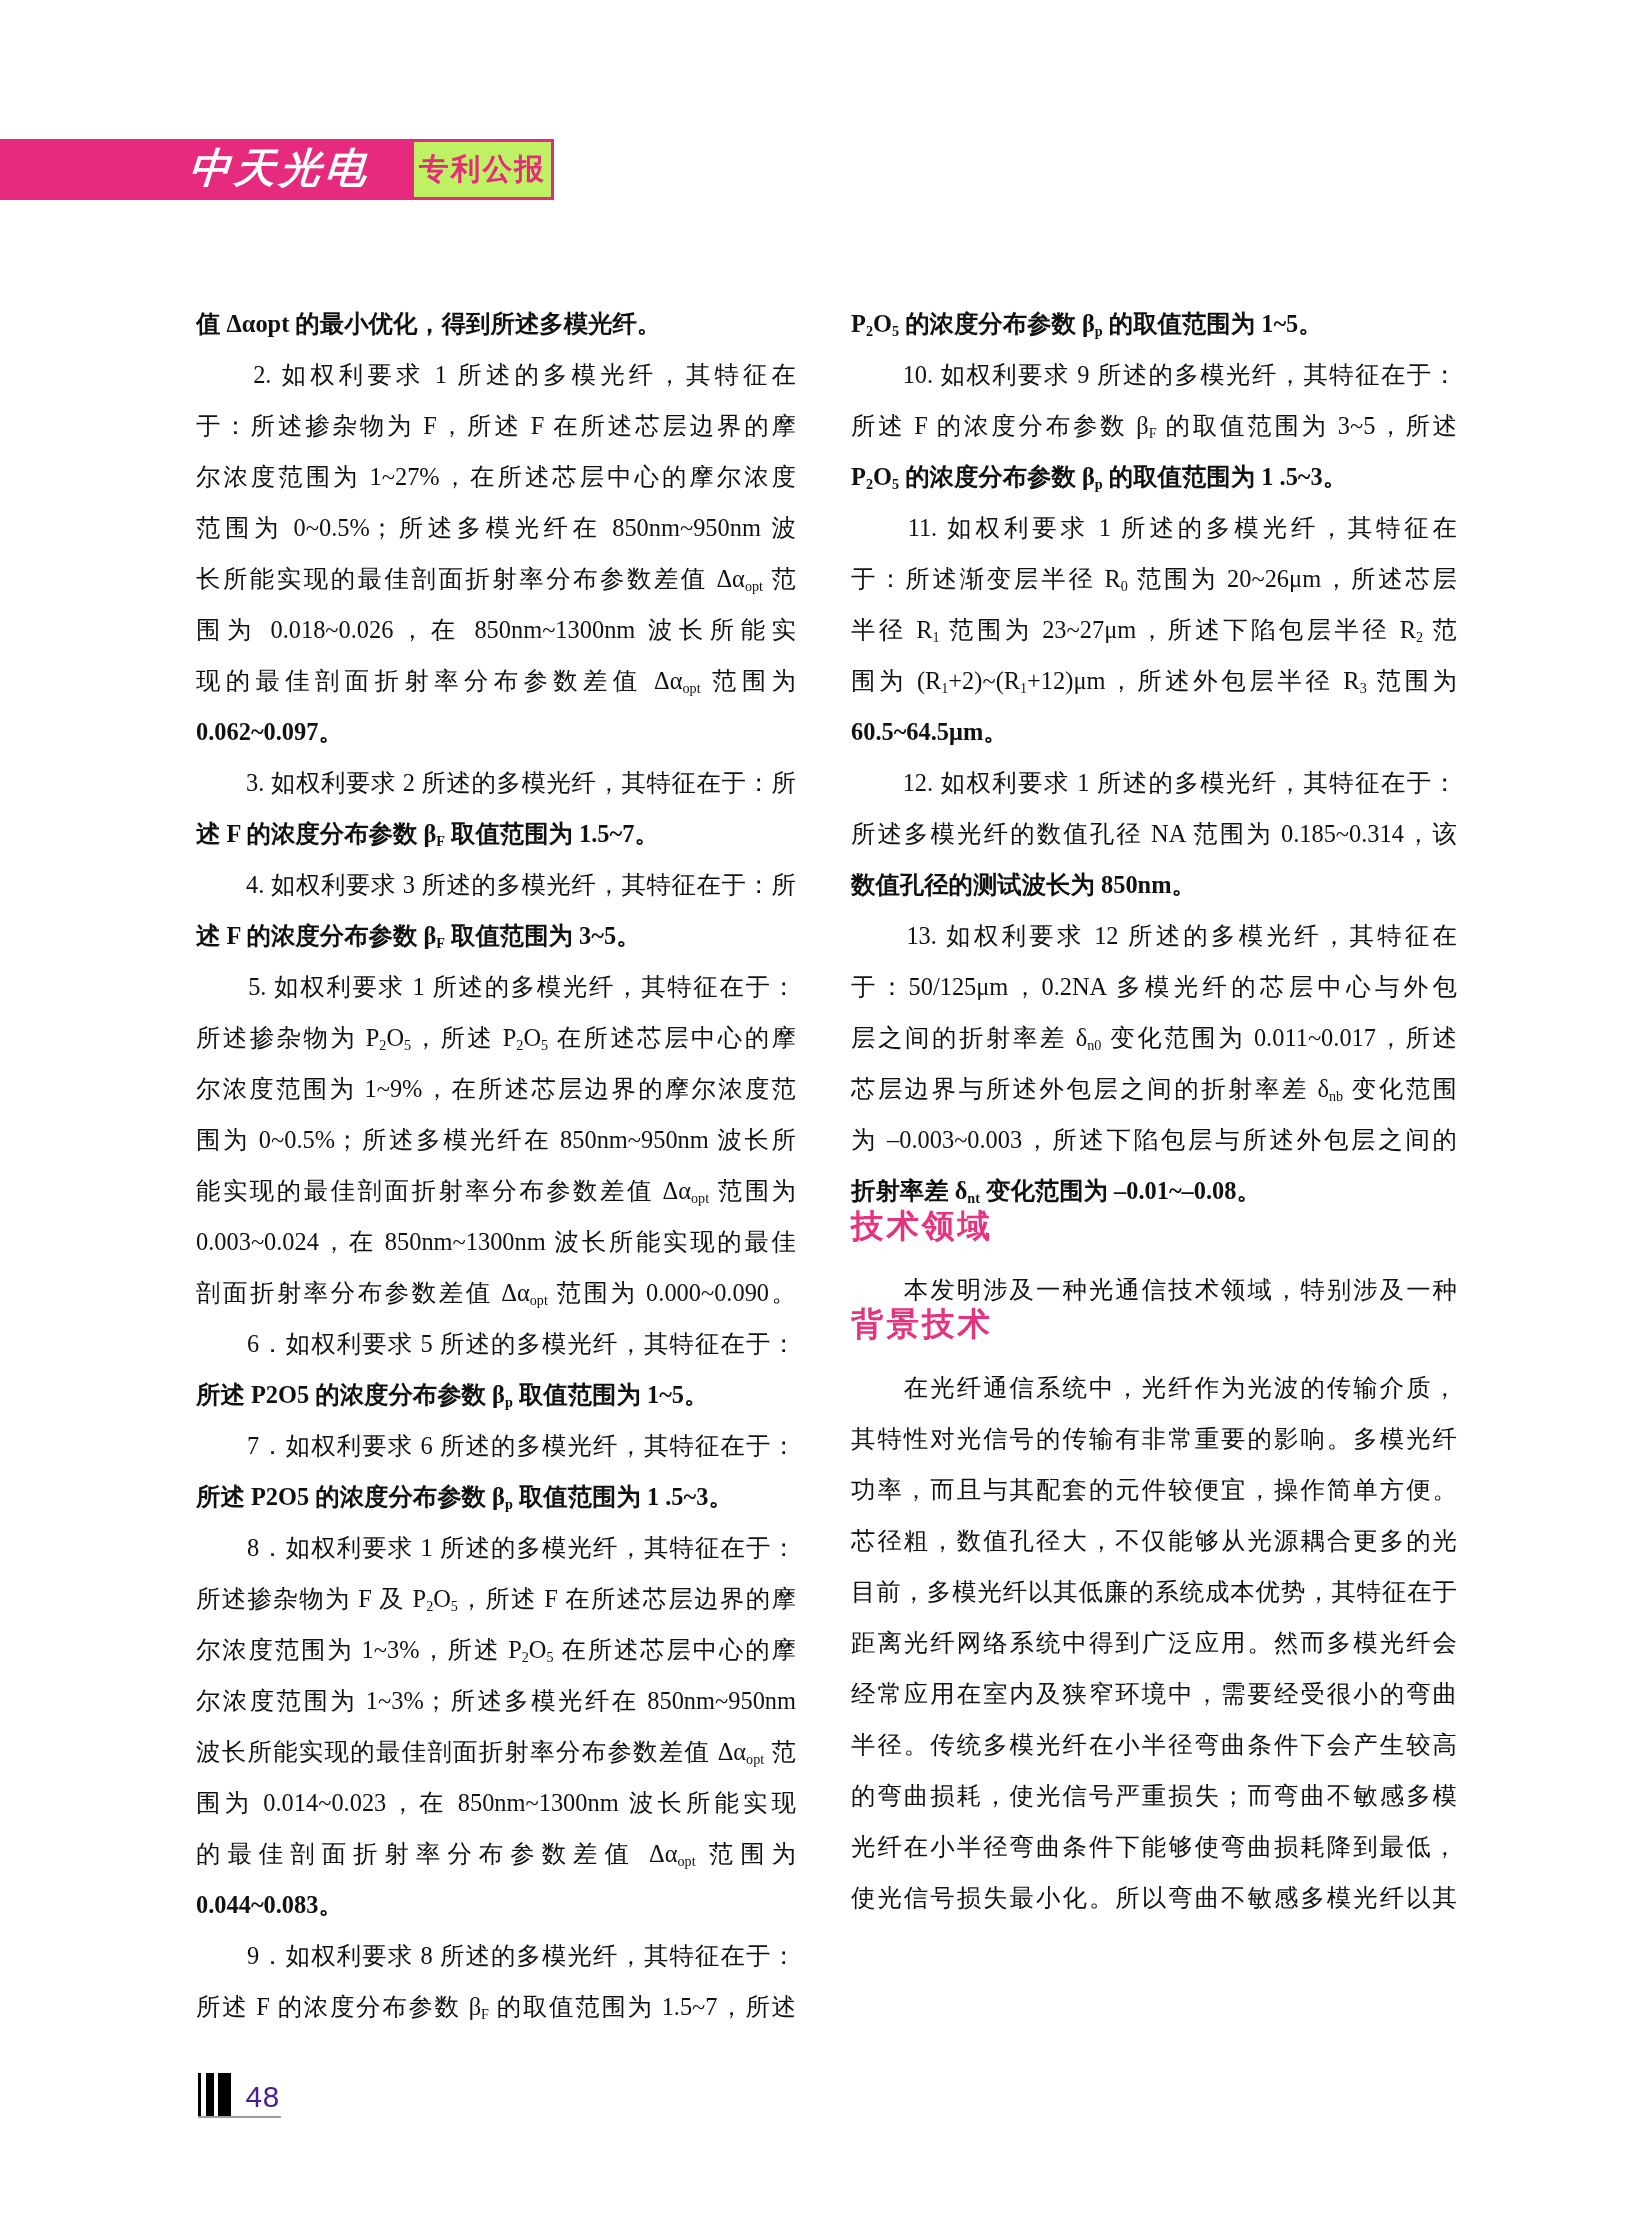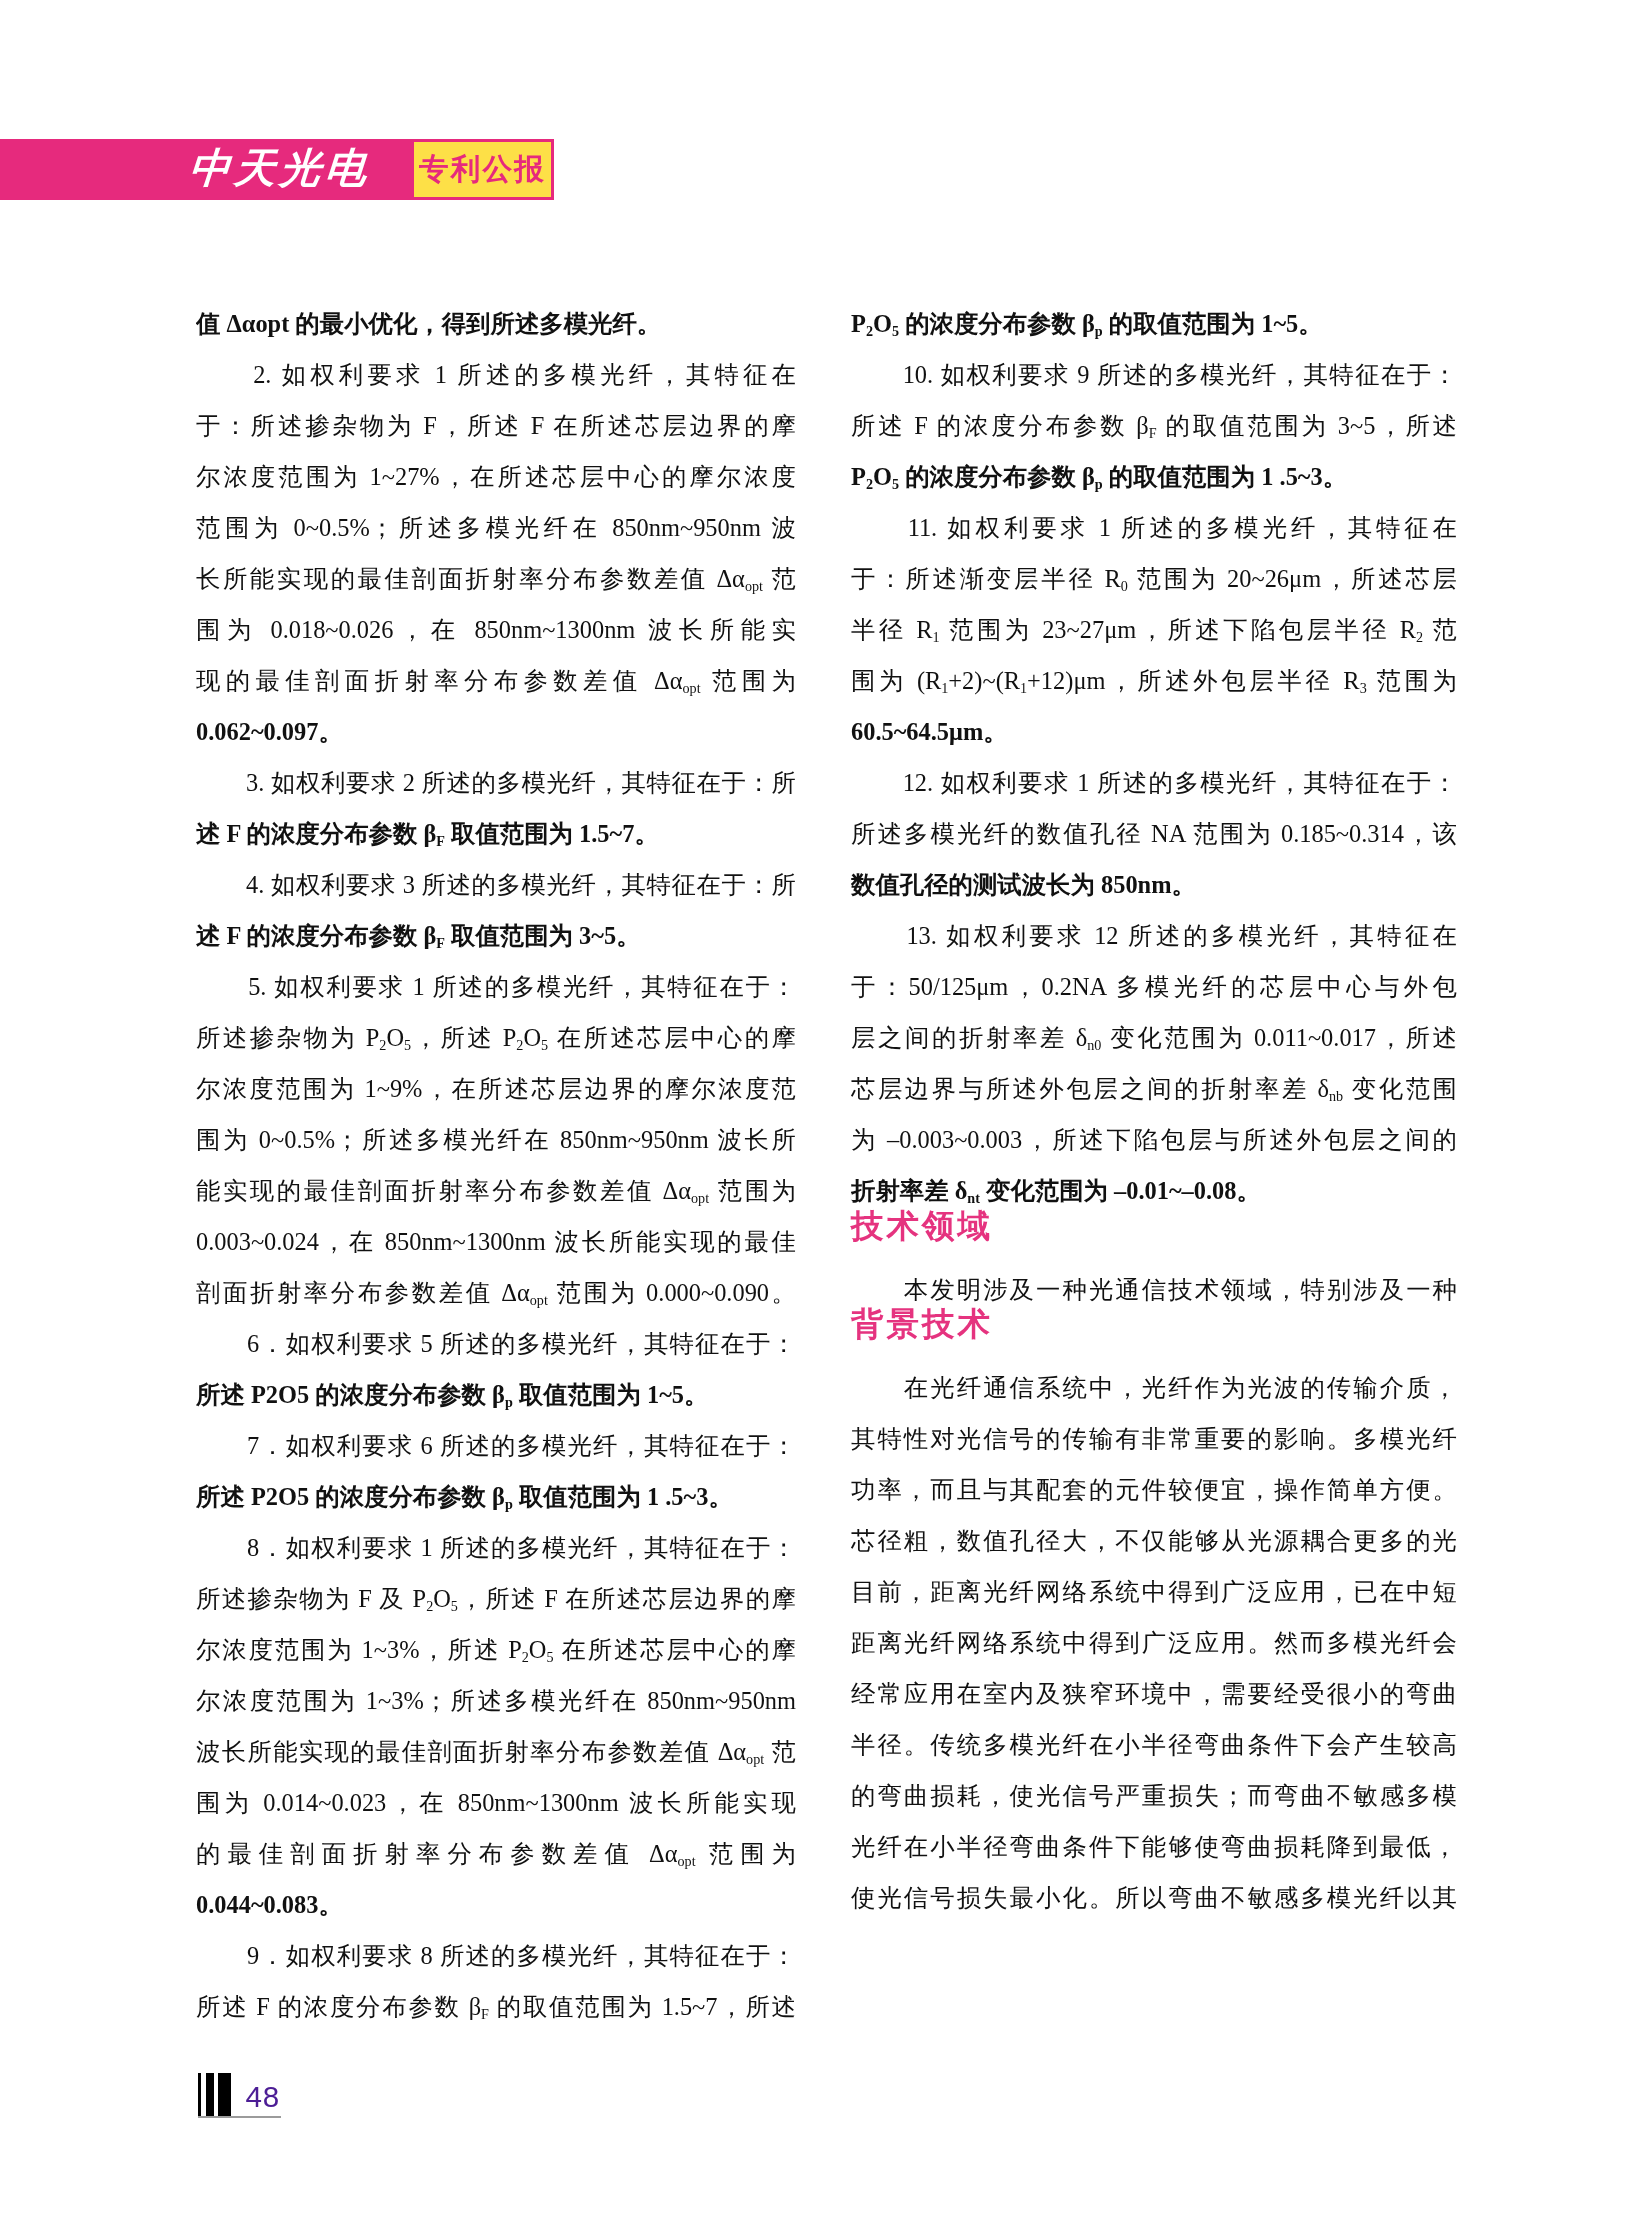--- a/index.html
+++ b/index.html
@@ -10,21 +10,21 @@
   }
   *{margin:0;padding:0;box-sizing:border-box;}
   html,body{width:1649px;height:2239px;background:#ffffff;overflow:hidden;}
   body{position:relative;font-family:"Liberation Serif","DejaVu Serif",serif;color:var(--ink);}
 
   
   .band{position:absolute;left:0;top:139px;width:411px;height:61px;background:var(--brand);}
   .logo{position:absolute;right:40px;top:0;height:61px;line-height:59px;
         color:#ffffff;font-weight:700;font-style:italic;font-size:41px;letter-spacing:4.4px;
         transform:skewX(-4deg);}
-  .badge{position:absolute;left:411px;top:139px;width:143px;height:61px;background:#fde047;
+  .badge{position:absolute;left:411px;top:139px;width:143px;height:61px;background:#bef264;
          border:3.7px solid var(--brand);display:flex;align-items:center;justify-content:center;}
   .badge span{color:var(--brand);font-weight:700;font-size:29.6px;letter-spacing:2.2px;}
 
   
   .column{position:absolute;top:298px;}
   .line{height:51px;line-height:51px;font-size:24.4px;color:var(--ink);
         text-align:justify;text-align-last:justify;-moz-text-align-last:justify;
         text-justify:inter-character;word-break:keep-all;white-space:normal;
         overflow:hidden;}
   .line.left{text-align:center;text-align-last:left;font-weight:bold;-moz-text-align-last:left;}
@@ -110,21 +110,21 @@
     <div class="line">芯层边界与所述外包层之间的折射率差 δ<sub>nb</sub> 变化范围</div>
     <div class="line">为 –0.003~0.003，所述下陷包层与所述外包层之间的</div>
     <div class="line left">折射率差 δ<sub>nt</sub> 变化范围为 –0.01~–0.08。</div>
     <div class="section-heading">技术领域</div>
     <div class="line">　　本发明涉及一种光通信技术领域，特别涉及一种</div>
     <div class="section-heading">背景技术</div>
     <div class="line">　　在光纤通信系统中，光纤作为光波的传输介质，</div>
     <div class="line">其特性对光信号的传输有非常重要的影响。多模光纤</div>
     <div class="line">功率，而且与其配套的元件较便宜，操作简单方便。</div>
     <div class="line">芯径粗，数值孔径大，不仅能够从光源耦合更多的光</div>
-    <div class="line">目前，距离光纤网络系统中得到广泛应用，已在中短</div>
+    <div class="line">目前，多模光纤以其低廉的系统成本优势，其特征在于</div>
     <div class="line">距离光纤网络系统中得到广泛应用。然而多模光纤会</div>
     <div class="line">经常应用在室内及狭窄环境中，需要经受很小的弯曲</div>
     <div class="line">半径。传统多模光纤在小半径弯曲条件下会产生较高</div>
     <div class="line">的弯曲损耗，使光信号严重损失；而弯曲不敏感多模</div>
     <div class="line">光纤在小半径弯曲条件下能够使弯曲损耗降到最低，</div>
     <div class="line">使光信号损失最小化。所以弯曲不敏感多模光纤以其</div>
   </div>
 
 <div class="footer">
   <span class="bars">

